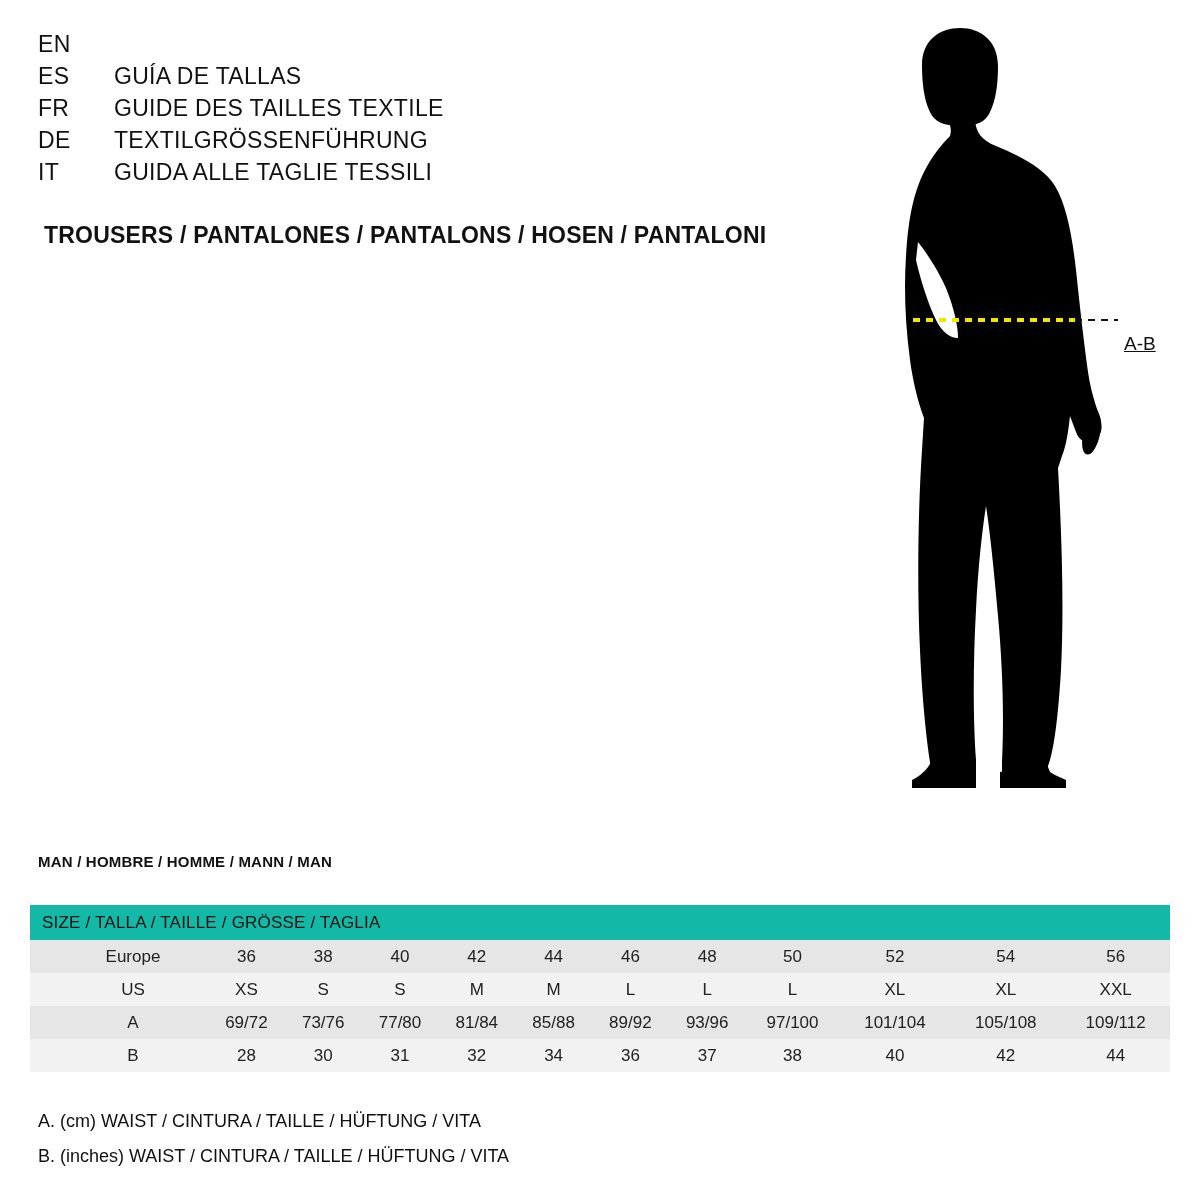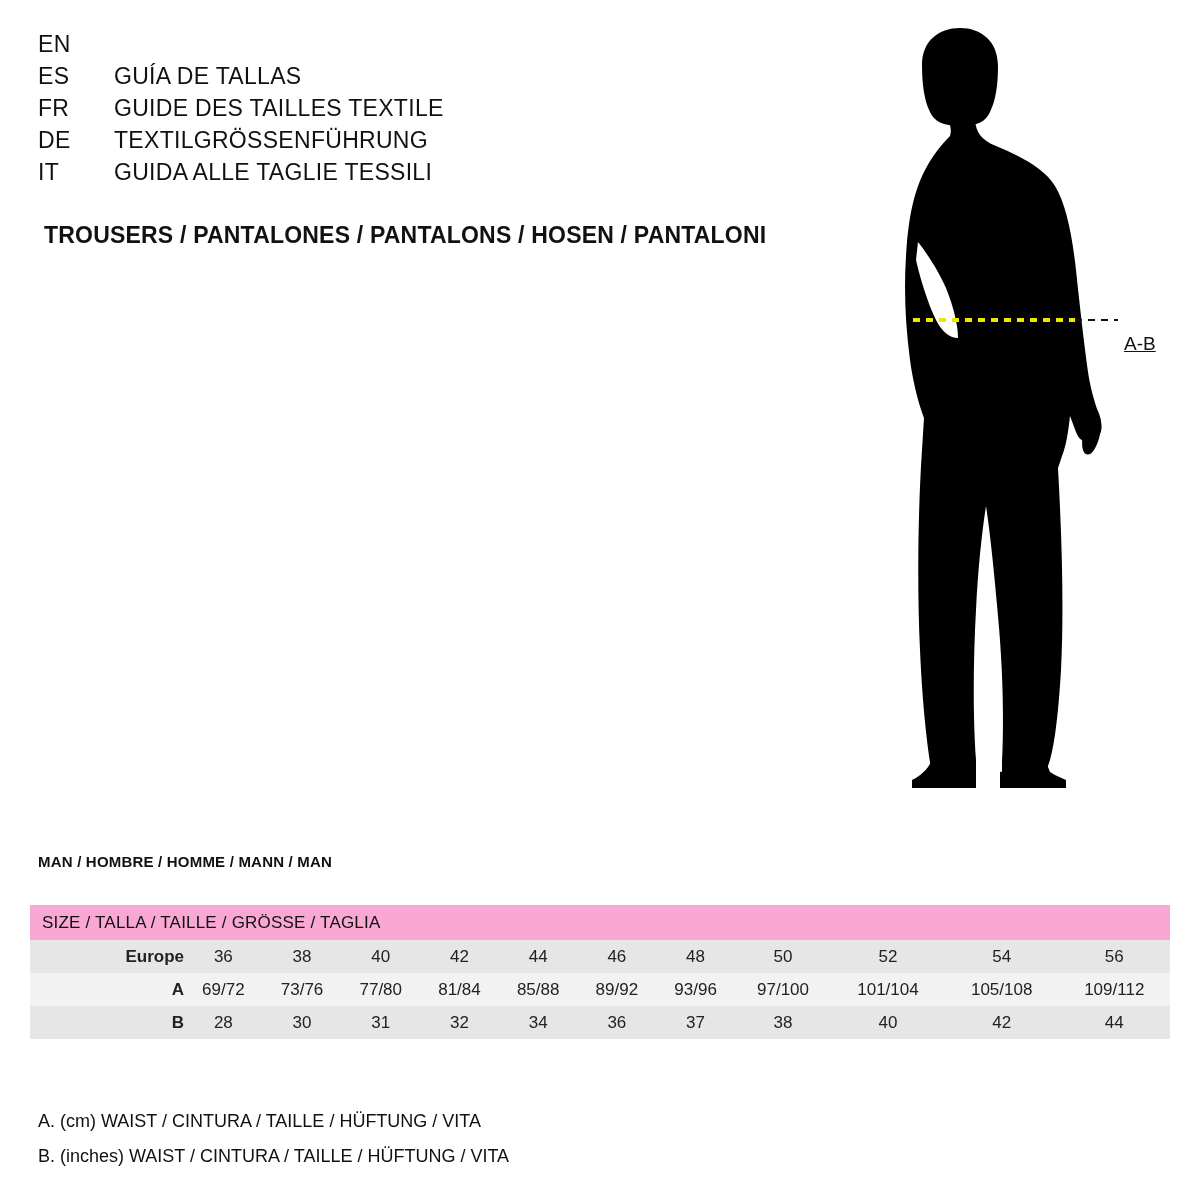--- a/index.html
+++ b/index.html
@@ -91,39 +91,38 @@
     color: #222;
   }
   #size-table th, #size-table td {
     padding: 0;
     height: 33px;
     font-weight: normal;
     text-align: center;
     vertical-align: middle;
   }
   #size-table thead th {
-    background: #f9a8d4;
+    background: #14b8a6;
     text-align: left;
     padding-left: 12px;
     font-size: 17px;
     color: #111;
     height: 35px;
     letter-spacing: 0.2px;
   }
   #size-table tbody tr:nth-child(odd) {
     background: #e6e6e6;
   }
   #size-table tbody tr:nth-child(even) {
     background: #f2f2f2;
   }
   #size-table tbody td.rowhead {
-    text-align: right;
-    padding-left: 4px;
+    text-align: center;
+    padding-left: 28px;
     width: 150px;
-    font-weight: bold;
   }
 
   
   .footnote {
     position: absolute;
     left: 38px;
     font-size: 18px;
     color: #111;
   }
   #footnote-a { top: 1111px; }
@@ -217,20 +216,34 @@
       <td>42</td>
       <td>44</td>
       <td>46</td>
       <td>48</td>
       <td>50</td>
       <td>52</td>
       <td>54</td>
       <td>56</td>
     </tr>
     <tr>
+      <td class="rowhead">US</td>
+      <td>XS</td>
+      <td>S</td>
+      <td>S</td>
+      <td>M</td>
+      <td>M</td>
+      <td>L</td>
+      <td>L</td>
+      <td>L</td>
+      <td>XL</td>
+      <td>XL</td>
+      <td>XXL</td>
+    </tr>
+    <tr>
       <td class="rowhead">A</td>
       <td>69/72</td>
       <td>73/76</td>
       <td>77/80</td>
       <td>81/84</td>
       <td>85/88</td>
       <td>89/92</td>
       <td>93/96</td>
       <td>97/100</td>
       <td>101/104</td>

